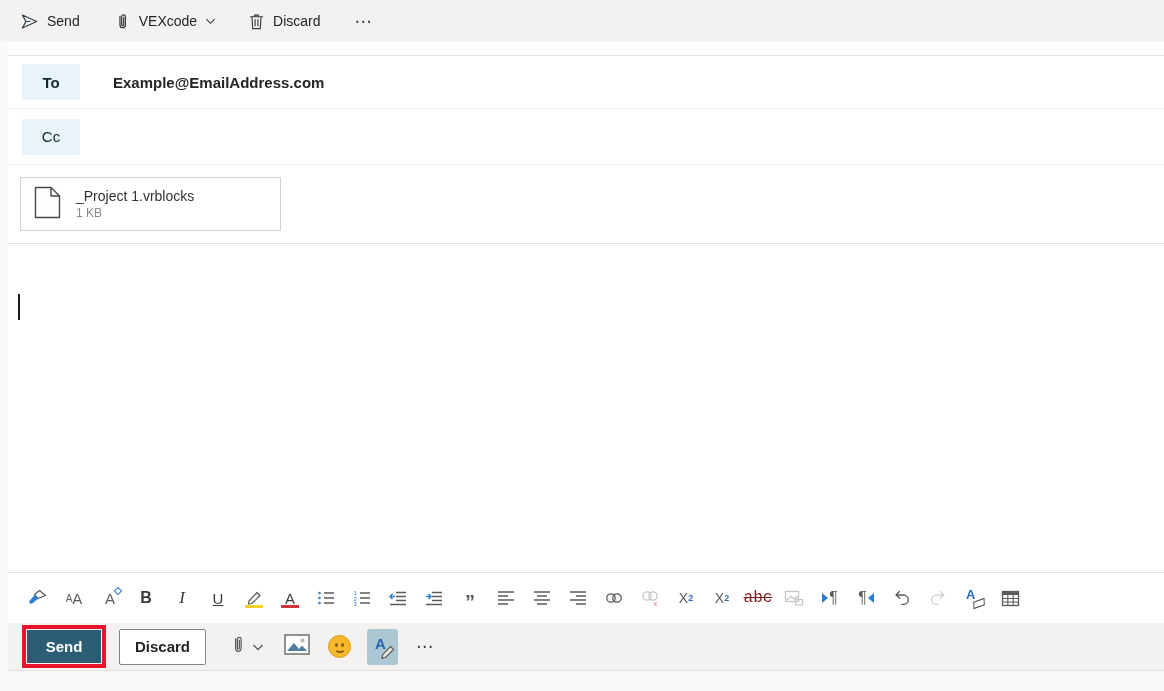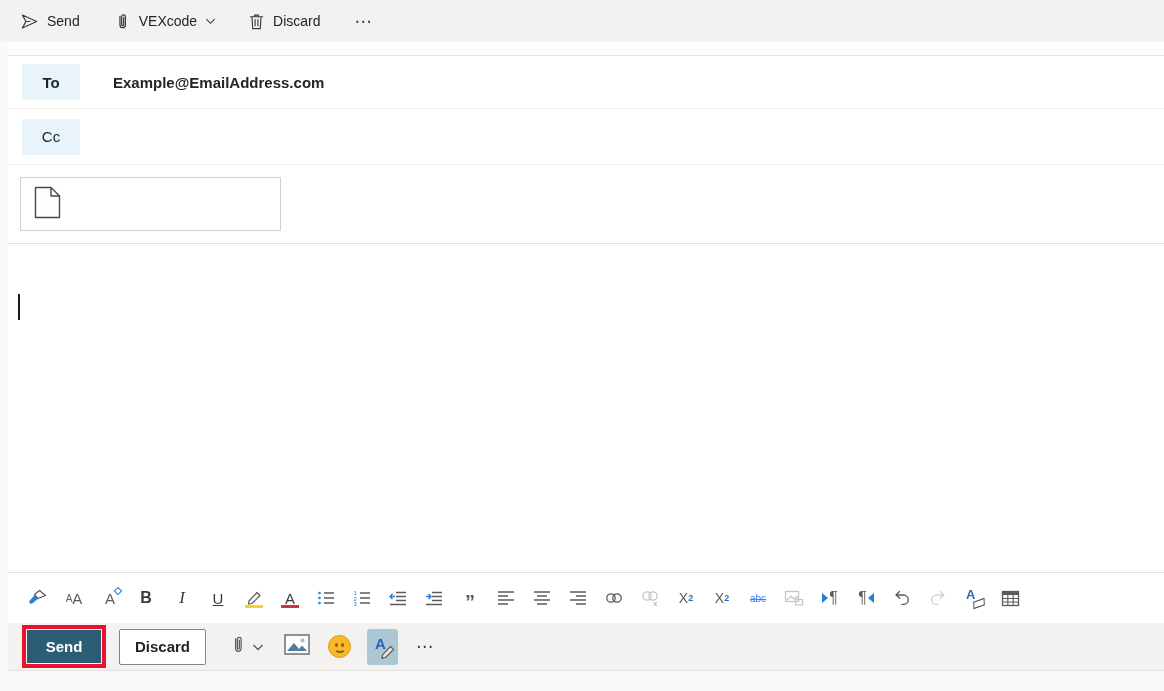--- a/index.html
+++ b/index.html
@@ -60,21 +60,21 @@
   .size-a { font-size:15px; color:#5d5b59; }
   .size-diamond { position:absolute; right:5px; top:5px; width:6px; height:6px;
     border:1.2px solid #2b7cd3; transform:rotate(45deg); }
   .underbar { position:absolute; left:7px; bottom:5px; width:18px; height:3px; }
   .yellow { background:#f8d22a; } .red { background:#d13438; }
   .g-color { font-size:15px; color:#3b3a39; }
   .g-quote { font-size:20px; font-weight:bold; color:#5d5b59; line-height:8px; padding-top:8px; }
   .supsub { font-size:14px; color:#5d5b59; }
   .supsub .mk { font-size:9px; font-weight:bold; color:#2b6bbd; }
   .sup .mk { vertical-align:super; } .sub .mk { vertical-align:sub; }
-  .g-strike { font-size:10px; color:#3b82f6; text-decoration:line-through; }
+  .g-strike { font-size:16px; color:#7f1d1d; text-decoration:line-through;font-family:Liberation Mono, monospace; }
   .dirwrap { display:flex; align-items:center; gap:1px; }
   .pil { font-size:16px; color:#5d5b59; }
   .tri-r { width:0; height:0; border-top:5px solid transparent; border-bottom:5px solid transparent;
     border-left:6px solid #2b7cd3; }
   .tri-l { width:0; height:0; border-top:5px solid transparent; border-bottom:5px solid transparent;
     border-right:6px solid #2b7cd3; }
   .g-clearA { font-size:13px; font-weight:bold; color:#2b6bbd; position:absolute; left:8px; top:4px; }
   .eraser { position:absolute; right:5px; bottom:6px; width:12px; height:7px;
     border:1.3px solid #4a4846; background:#fff; transform:rotate(-20deg) skewX(-18deg); }
   .disabled { opacity:1; }
@@ -167,20 +167,24 @@
 
 
     <div class="row-attach">
       <div class="attach-card">
         <span class="attach-doc">
           <svg width="27" height="33" viewBox="0 0 27 33">
               <path d="M1.5 1.5 H17 L25.5 10 V31.5 H1.5 Z" fill="#fdfdfd" stroke="#4a4846" stroke-width="1.4" stroke-linejoin="round"></path>
               <path d="M17 1.5 V10 H25.5" fill="none" stroke="#4a4846" stroke-width="1.4" stroke-linejoin="round"></path>
             </svg>
         </span>
+        <span class="attach-meta">
+          <span class="attach-name">_Project 1.vrblocks</span>
+          <span class="attach-size">1 KB</span>
+        </span>
       </div>
     </div>
 
     <div class="body-area">
       <div class="caret"></div>
     </div>
 
     <div class="fmt-bar">
 
       <div class="fb">

